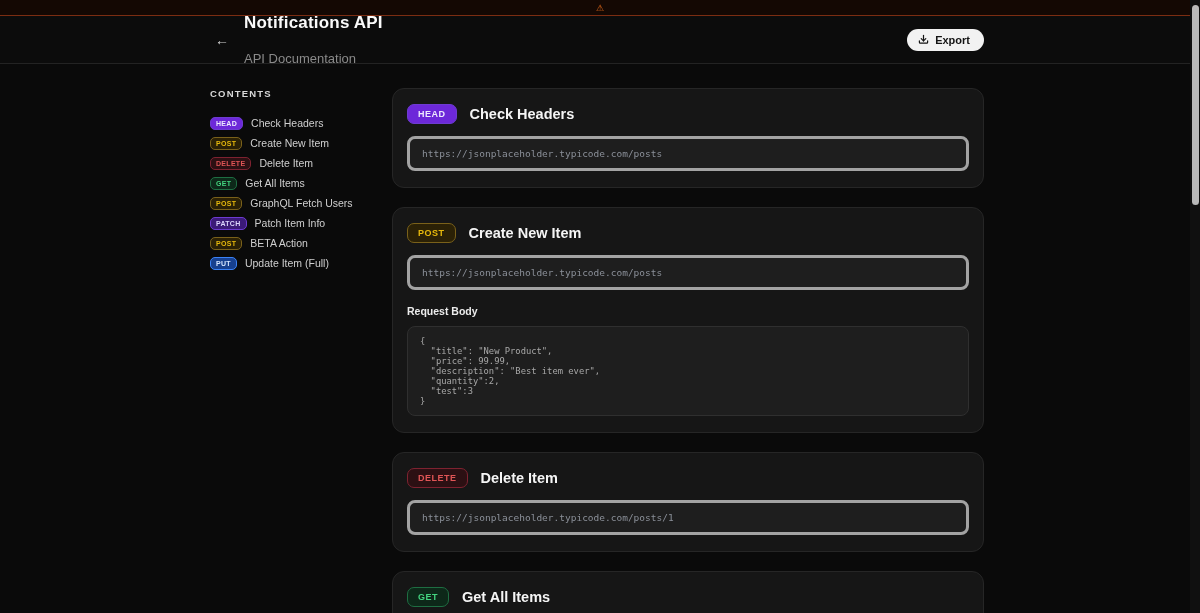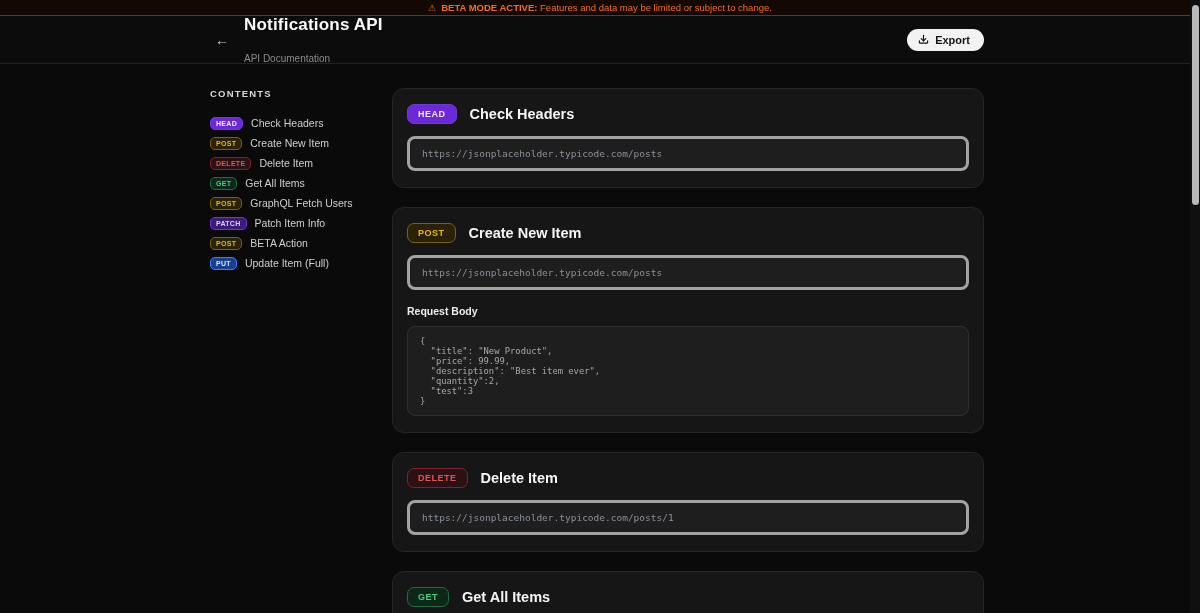--- a/index.html
+++ b/index.html
@@ -38,21 +38,21 @@
   .back-btn {
     width: 24px; height: 24px;
     display: flex; align-items: center; justify-content: center;
     color: #d4d4d4;
     font-size: 14px;
     cursor: pointer;
     margin-right: 10px;
   }
   .title-block { display: flex; flex-direction: column; }
   .page-title { font-size: 17px; font-weight: bold; color: #fafafa; letter-spacing: 0.2px; }
-  .page-subtitle { font-size: 10px; color: #8a8a8a; margin-top: 18px; }
+  .page-subtitle { font-size: 13px; color: #8a8a8a; margin-top: 18px; }
   .header-spacer { flex: 1; }
   .export-btn {
     display: flex; align-items: center; gap: 6px;
     background: #f2f2f2;
     color: #141414;
     border: none;
     border-radius: 999px;
     padding: 5px 14px 5px 11px;
     font-size: 11px;
     font-weight: bold;
@@ -170,22 +170,20 @@
     background: #b9b9b9;
     border-radius: 4px;
     cursor: pointer;
   }
 </style>
 </head>
 <body>
 
 <div class="beta-banner">
   <span class="warn">⚠</span>
-  <span><span class="bold">BETA MODE ACTIVE:</span>
-  <span>Features and data may be limited or subject to change.</span></span>
 </div>
 
 <div class="app-header">
   <div class="back-btn">
     <span>←</span>
   </div>
   <div class="title-block">
     <div class="page-title">Notifications API</div>
     <div class="page-subtitle">API Documentation</div>
   </div>

